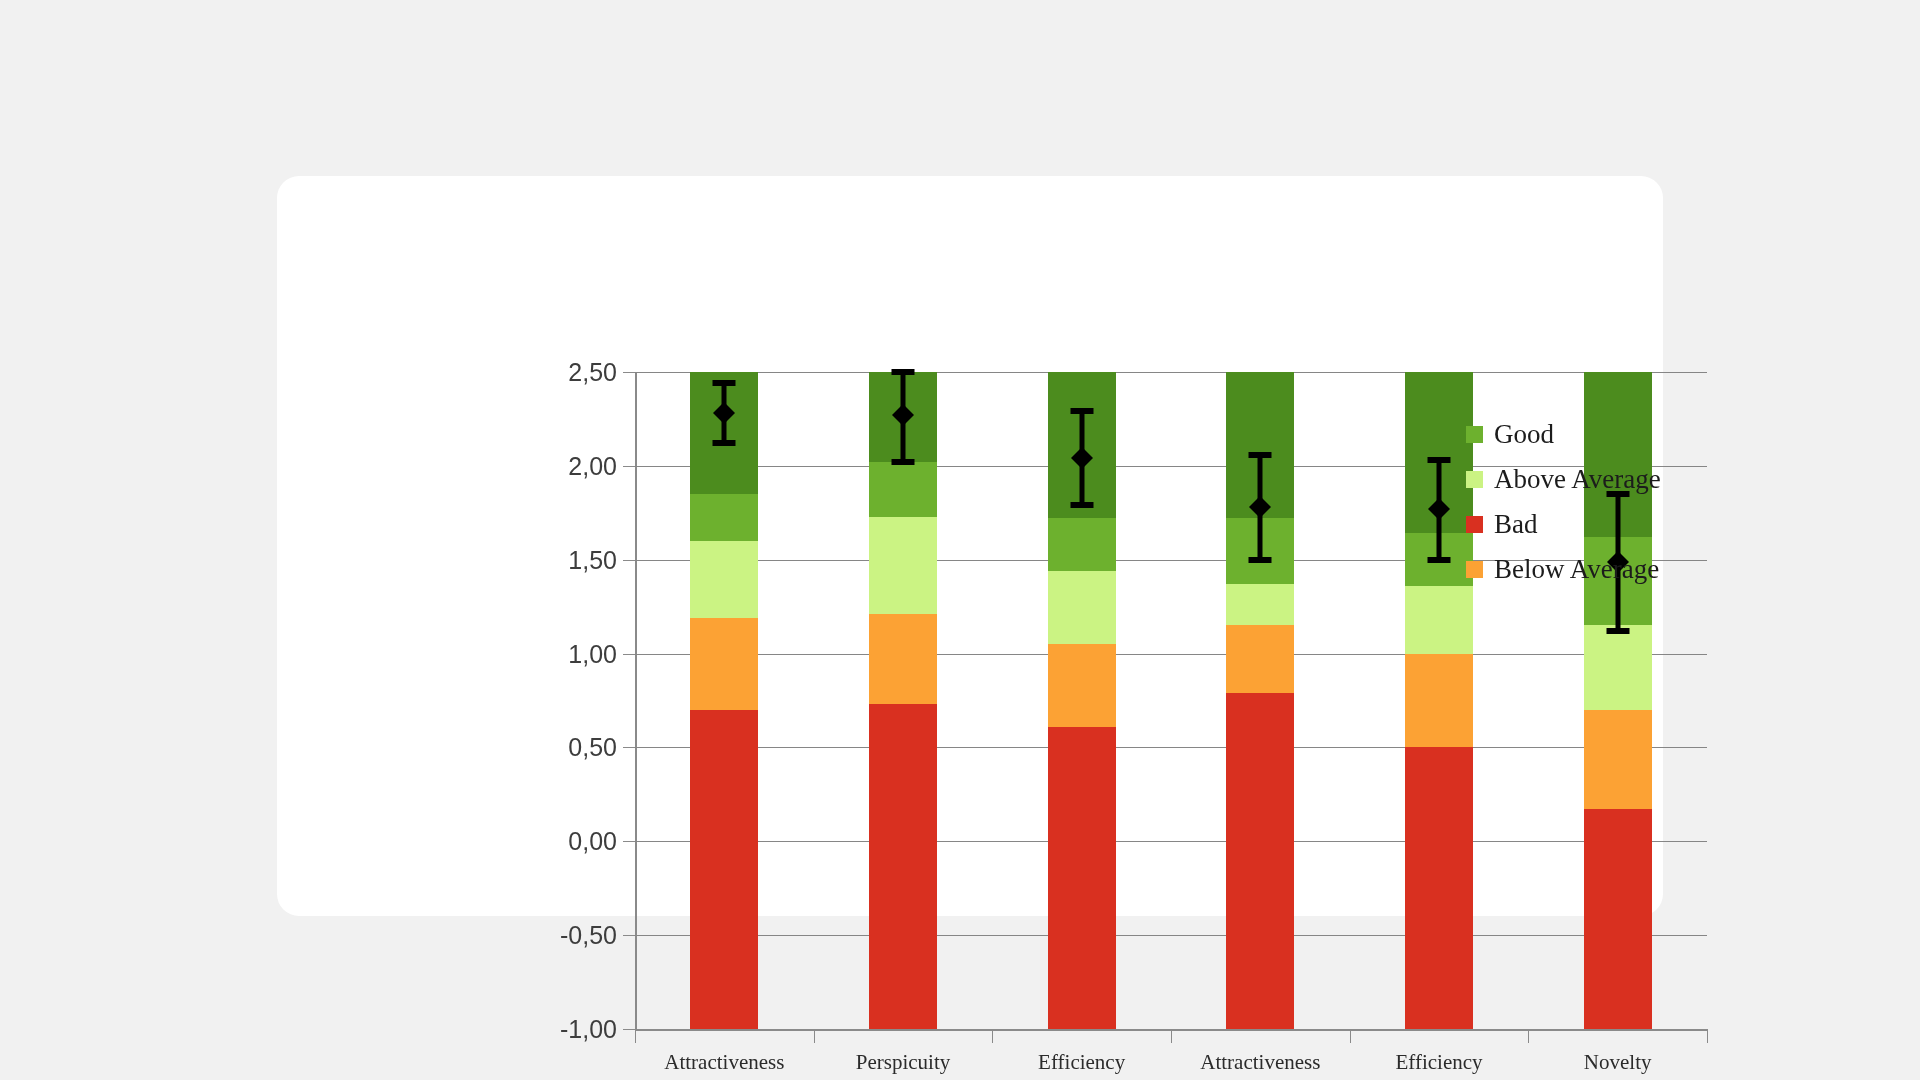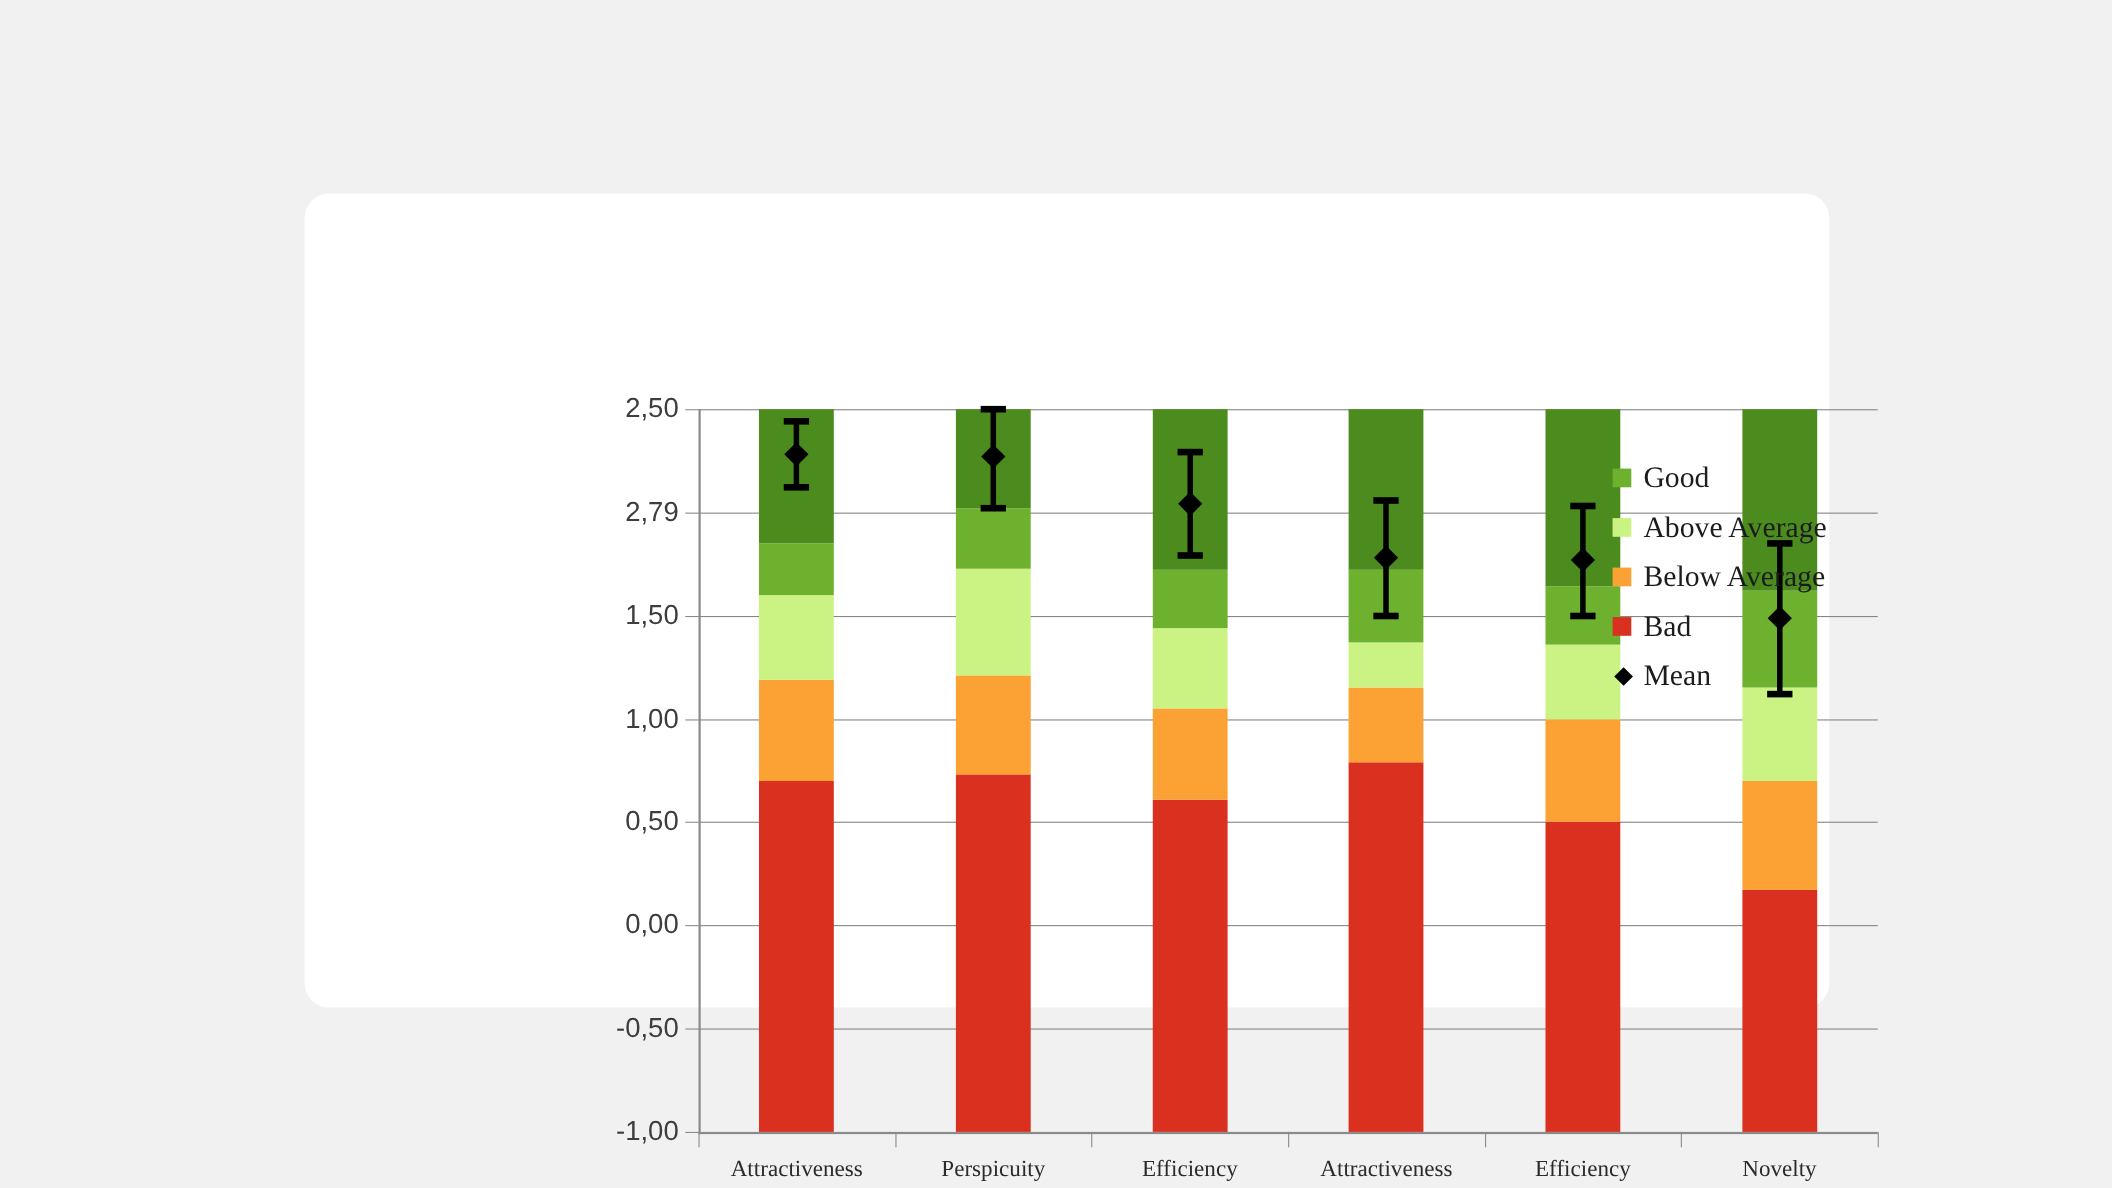--- a/index.html
+++ b/index.html
@@ -195,21 +195,21 @@
 </style>
 </head>
 <body>
 
 <div id="root">
 
   <div id="chart-card">
 
     <div id="y-tick-labels">
         <div class="ytick-label" style="top: 0px;">2,50</div>
-        <div class="ytick-label" style="top: 93.8571px;">2,79</div>
+        <div class="ytick-label" style="top: 93.8571px;">2,00</div>
         <div class="ytick-label" style="top: 187.714px;">1,50</div>
         <div class="ytick-label" style="top: 281.571px;">1,00</div>
         <div class="ytick-label" style="top: 375.429px;">0,50</div>
         <div class="ytick-label" style="top: 469.286px;">0,00</div>
         <div class="ytick-label" style="top: 563.143px;">-0,50</div>
         <div class="ytick-label" style="top: 657px;">-1,00</div>
       </div>
     <div id="y-axis-line"></div>
 
     <div id="plot">
@@ -362,26 +362,22 @@
   <div id="legend">
       <div class="legend-row">
         <span class="legend-swatch" style="background: rgb(109, 177, 46);"></span>
         <span class="legend-label">Good</span>
       </div>
       <div class="legend-row">
         <span class="legend-swatch" style="background: rgb(203, 243, 131);"></span>
         <span class="legend-label">Above Average</span>
       </div>
       <div class="legend-row">
+        <span class="legend-swatch" style="background: rgb(217, 48, 32);"></span>
+        <span class="legend-label">Bad</span>
+      </div>
+      <div class="legend-row">
         <span class="legend-swatch" style="background: rgb(252, 162, 52);"></span>
         <span class="legend-label">Below Average</span>
       </div>
-      <div class="legend-row">
-        <span class="legend-swatch" style="background: rgb(217, 48, 32);"></span>
-        <span class="legend-label">Bad</span>
-      </div>
-      <div class="legend-row">
-        <span class="legend-diamond"></span>
-        <span class="legend-label">Mean</span>
-      </div>
     </div>
 
 </div>
 
 </body></html>

